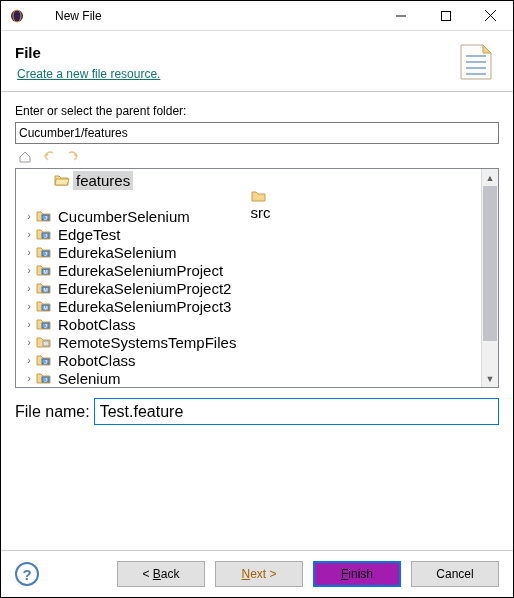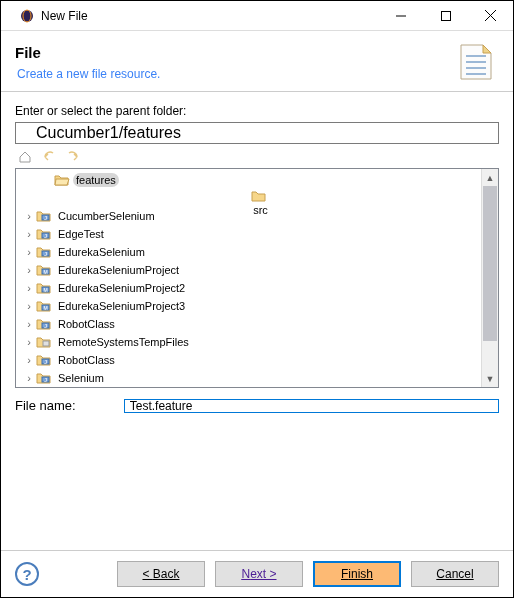--- a/index.html
+++ b/index.html
@@ -1,52 +1,52 @@
 <!DOCTYPE html>
 <html><head>
 <meta charset="utf-8">
 <style>
 * { box-sizing: border-box; margin: 0; padding: 0; }
 body { font-family: "Segoe UI", Tahoma, sans-serif; font-size: 12px; background: #fff; width: 514px; height: 598px; border: 1px solid #000; overflow: hidden; display: flex; flex-direction: column; }
-.titlebar { height: 30px; display: flex; align-items: center; padding-left: 18px; background: #fff; border-bottom: 1px solid #ddd; }
+.titlebar { height: 30px; display: flex; align-items: center; padding-left: 8px; background: #fff; border-bottom: 1px solid #ddd; gap: 24px; }
 .titlebar-icon { width: 16px; height: 16px; margin-right: 6px; display: flex; align-items: center; justify-content: center; }
 .titlebar-title { flex: 1; font-size: 12px; color: #000; }
 .win-btns { display: flex; }
 .win-btn { width: 45px; height: 29px; display: flex; align-items: center; justify-content: center; cursor: pointer; }
 .header { padding: 10px 14px 10px 14px; display: flex; align-items: flex-end; border-bottom: 1px solid #ccc; }
 .header-text { flex: 1; }
 .header-title { font-size: 15px; font-weight: bold; margin-bottom: 6px; }
-.header-desc { font-size: 12px; color: #3b82f6; margin-left: 2px; }
+.header-desc { font-size: 12px; color: #0f766e; margin-left: 2px; text-decoration: underline; }
 .header-icon { width: 40px; height: 40px; margin-right: 4px; }
 .content { padding: 12px 14px 0 14px; flex: 1; display: flex; flex-direction: column; overflow: hidden; }
 .label { font-size: 12px; margin-bottom: 4px; color: #000; }
-.path-input { width: 100%; height: 22px; border: 1px solid #7a7a7a; padding: 2px 20px; font-size: 16px; margin-bottom: 2px; }
+.path-input { width: 100%; height: 22px; border: 1px solid #7a7a7a; padding: 2px 3px; font-size: 12px; margin-bottom: 2px; }
 .nav-bar { display: flex; gap: 4px; padding: 2px 0; }
 .nav-btn { width: 20px; height: 18px; display: flex; align-items: center; justify-content: center; cursor: pointer; opacity: 0.65; }
 .tree-wrap { border: 1px solid #828790; height: 220px; position: relative; background: #fff; margin-bottom: 10px; }
 .tree { position: absolute; left: 0; top: 0; right: 17px; bottom: 0; overflow: hidden; padding: 2px 0; }
 .tree-row { display: flex; align-items: center; height: 18px; white-space: nowrap; }
 .tw { width: 14px; height: 14px; display: inline-flex; align-items: center; justify-content: center; color: #6b6b6b; font-size: 11px; }
 .icn { width: 16px; height: 16px; display: inline-flex; align-items: center; justify-content: center; margin-right: 3px; }
-.tree-label { font-size: 11px; padding: 1px 3px; border-radius: 7px; }
+.tree-label { font-size: 15px; padding: 1px 3px; }
 .tree-label.sel { background: #d6d6d6; }
 .scrollbar { position: absolute; right: 0; top: 0; bottom: 0; width: 17px; background: #f0f0f0; border-left: 1px solid #dcdcdc; display: flex; flex-direction: column; }
 .sb-btn { height: 17px; display: flex; align-items: center; justify-content: center; background: #f0f0f0; color: #606060; font-size: 9px; }
 .sb-track { flex: 1; position: relative; }
 .sb-thumb { position: absolute; left: 1px; right: 1px; top: 0; height: 155px; background: #c2c3c9; }
 .filename-row { display: flex; align-items: center; margin-bottom: 12px; }
-.filename-label { font-size: 13px; margin-right: 4px; }
-.filename-input { flex: 1; height: 14px; border: 1px solid #0078d7; padding: 2px 5px; font-size: 12px; margin-left: 44px; }
+.filename-label { font-size: 16px; margin-right: 4px; }
+.filename-input { flex: 1; height: 27px; border: 1px solid #0078d7; padding: 2px 5px; font-size: 16px; }
 .advanced-btn { border: 1px solid #adadad; background: #e1e1e1; padding: 3px 8px; font-size: 12px; cursor: pointer; display: inline-block; }
 .footer { border-top: 1px solid #ccc; padding: 10px 14px; display: flex; align-items: center; gap: 10px; }
 .help-icon { width: 24px; height: 24px; border: 2px solid #4a7dbc; border-radius: 50%; color: #4a7dbc; display: flex; align-items: center; justify-content: center; font-size: 15px; font-weight: bold; cursor: pointer; }
 .footer-spacer { flex: 1; }
-.dlg-btn { width: 88px; height: 26px; border: 1px solid #adadad; background: #e1e1e1; font-size: 12px; cursor: pointer; text-decoration: underline; }
-.dlg-btn.disabled { color: #4c1d95; cursor: default; }
-.dlg-btn.primary { border: 2px solid #0078d7; background: #fdba74; }
+.dlg-btn { width: 88px; height: 26px; border: 1px solid #adadad; background: #e1e1e1; font-size: 12px; cursor: pointer; }
+.dlg-btn.disabled { color: #a16207; cursor: default; }
+.dlg-btn.primary { border: 2px solid #0078d7; background: #a21caf; }
 .und { text-decoration: underline; }
 </style>
 </head>
 <body>
 
 <div class="titlebar">
   <span class="titlebar-icon">
     <svg width="14" height="14" viewBox="0 0 14 14">
         <circle cx="7" cy="7" r="6" fill="#2c2255"></circle>
         <ellipse cx="7" cy="7" rx="4" ry="6" fill="none" stroke="#f7941e" stroke-width="1"></ellipse>

